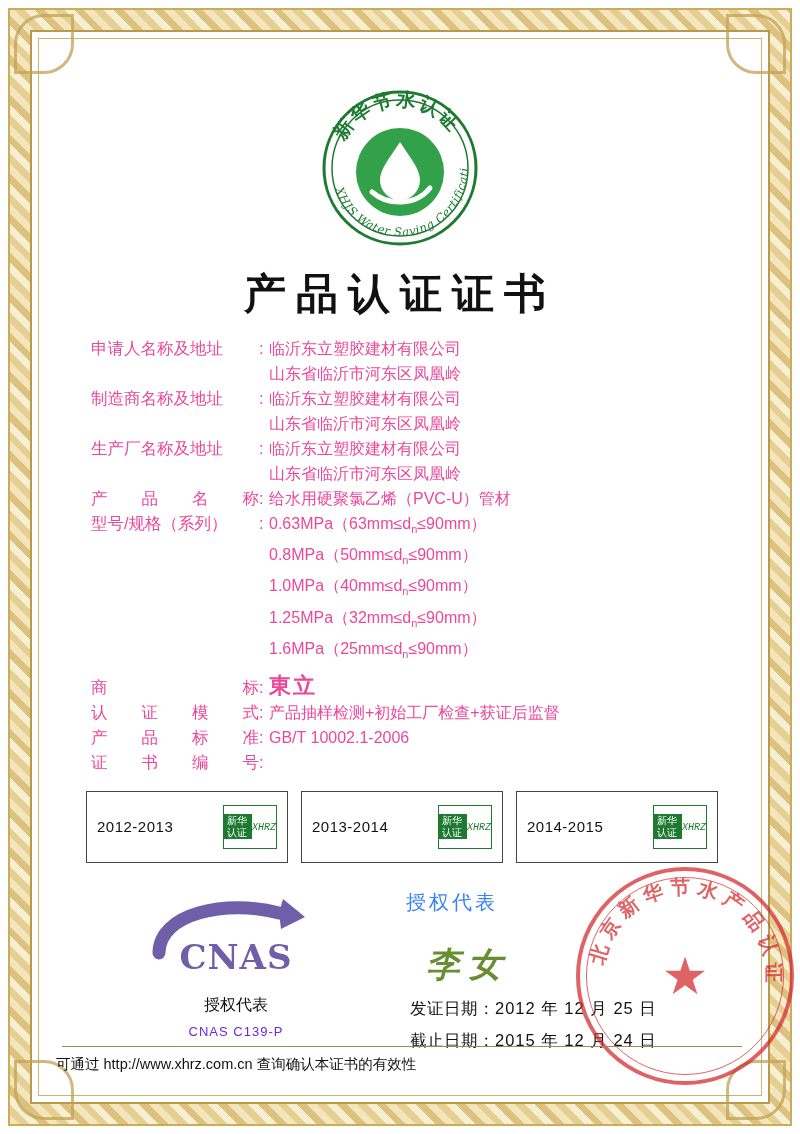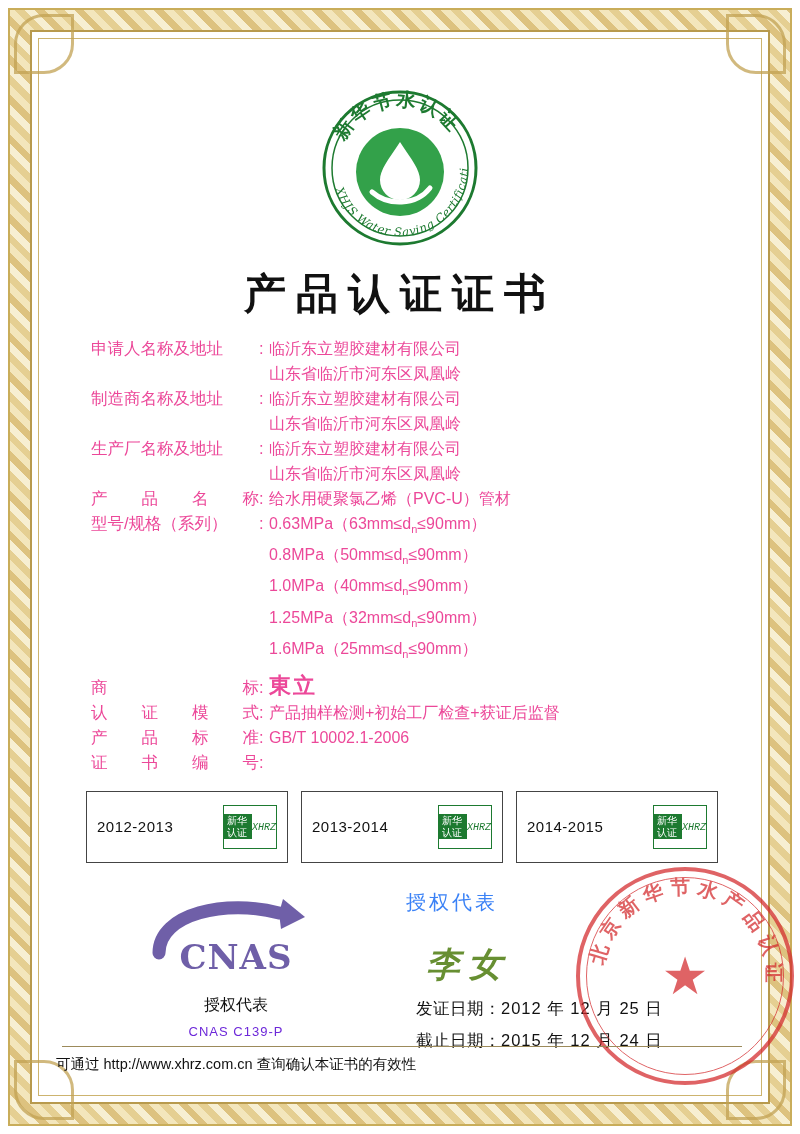--- a/index.html
+++ b/index.html
@@ -221,21 +221,21 @@
     margin: 26px 0 0 30px;
     letter-spacing: 8px;
     font-style: italic;
     font-weight: bold;
     opacity: .85;
   }
   .date-line {
     font-size: 16.5px;
     color: #111;
     margin-top: 10px;
-    margin-left: 20px;
+    margin-left: 14px;
     letter-spacing: .5px;
   }
   .date-line .dv { letter-spacing: 1px; }
 
   
   .seal {
     position: absolute;
     left: 190px;
     top: -22px;
     width: 210px;

